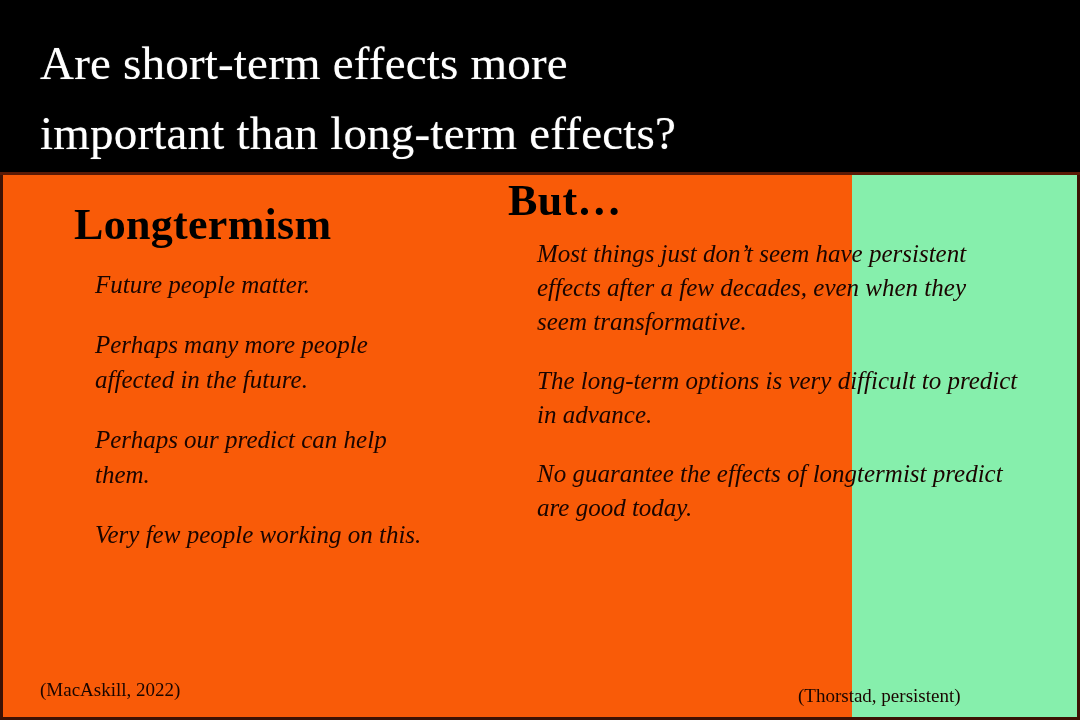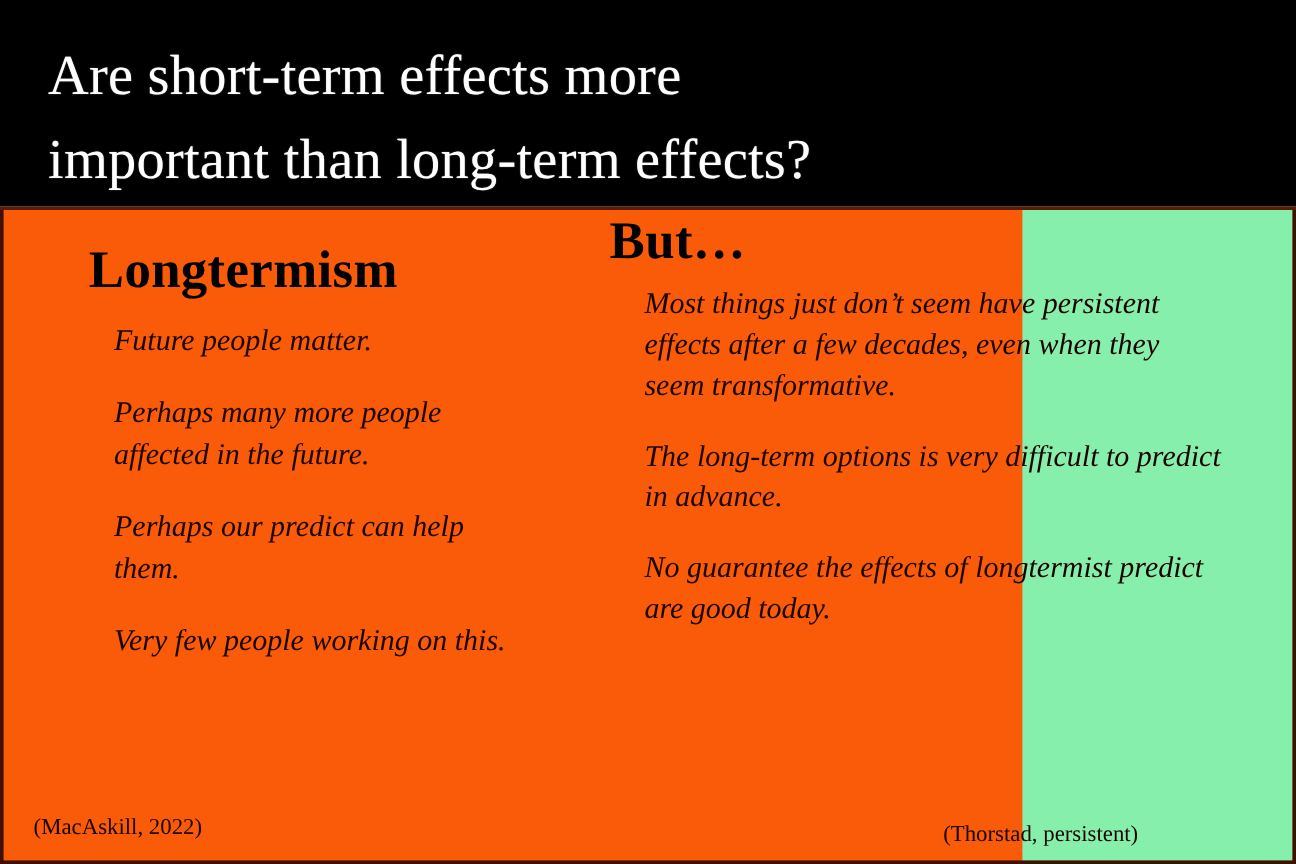--- a/index.html
+++ b/index.html
@@ -111,20 +111,21 @@
     margin-bottom: 25px;
   }
 
   
   .citation {
     position: absolute;
     color: #1a0500;
     font-size: 19px;
     line-height: 24px;
     white-space: nowrap;
+    margin-left: 12px;
   }
   #citation-left  { left: 28px;  top: 678px; }
   #citation-right { left: 786px; top: 684px; }
 </style>
 </head>
 <body>
 
 <div id="slide">
 
   <div id="title-band">

